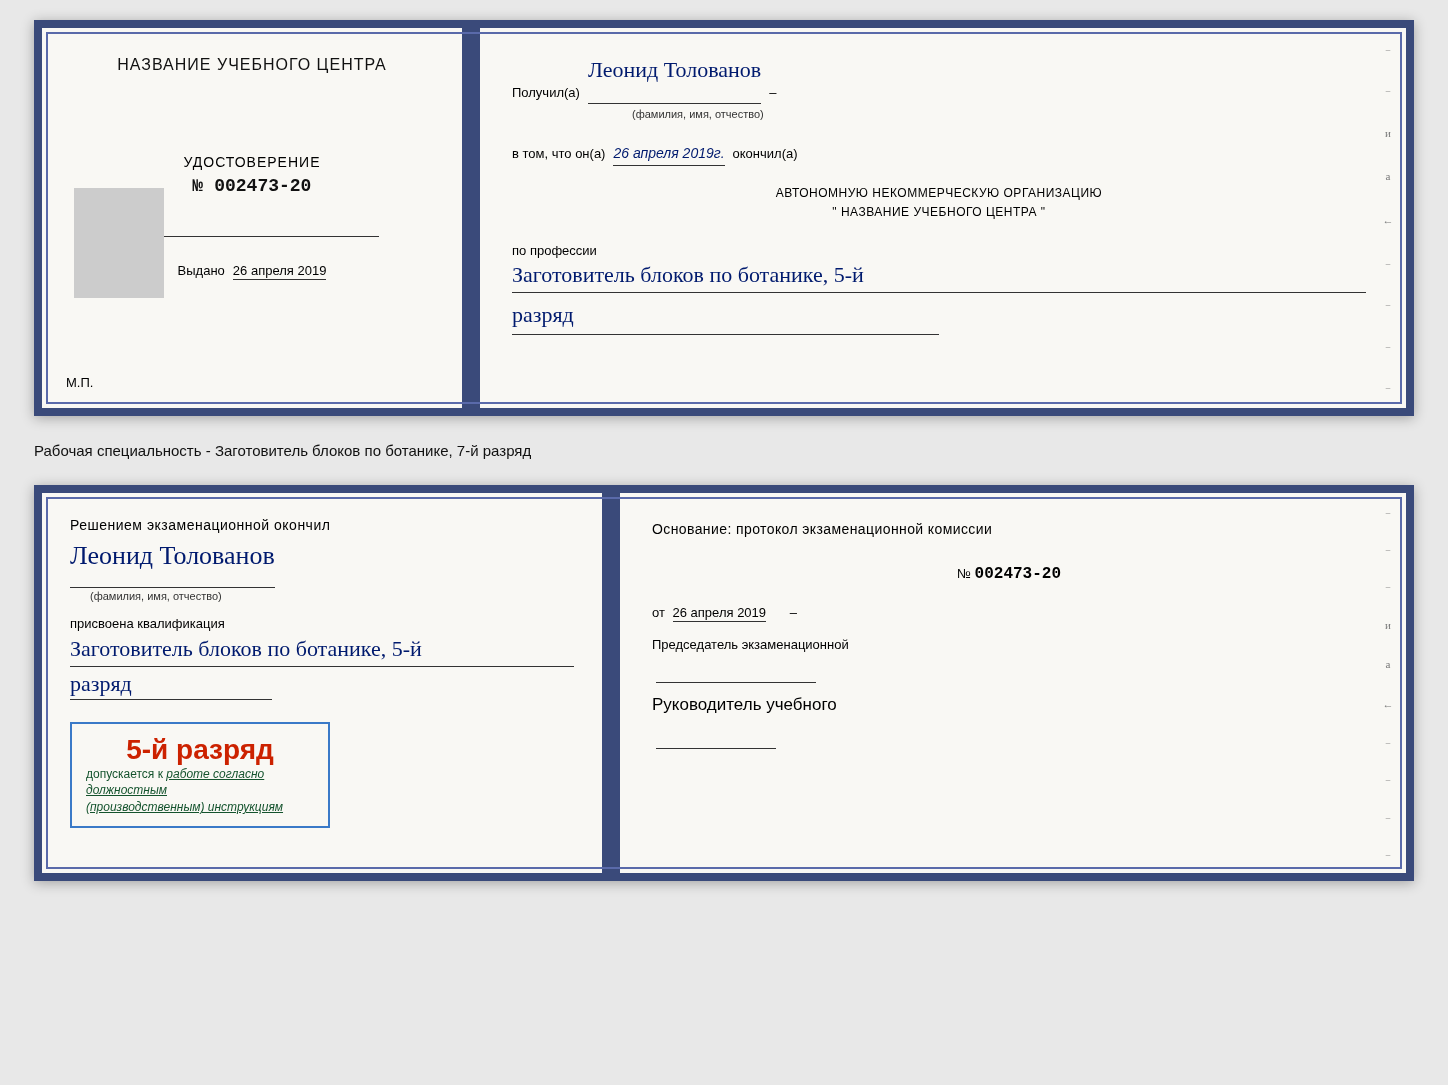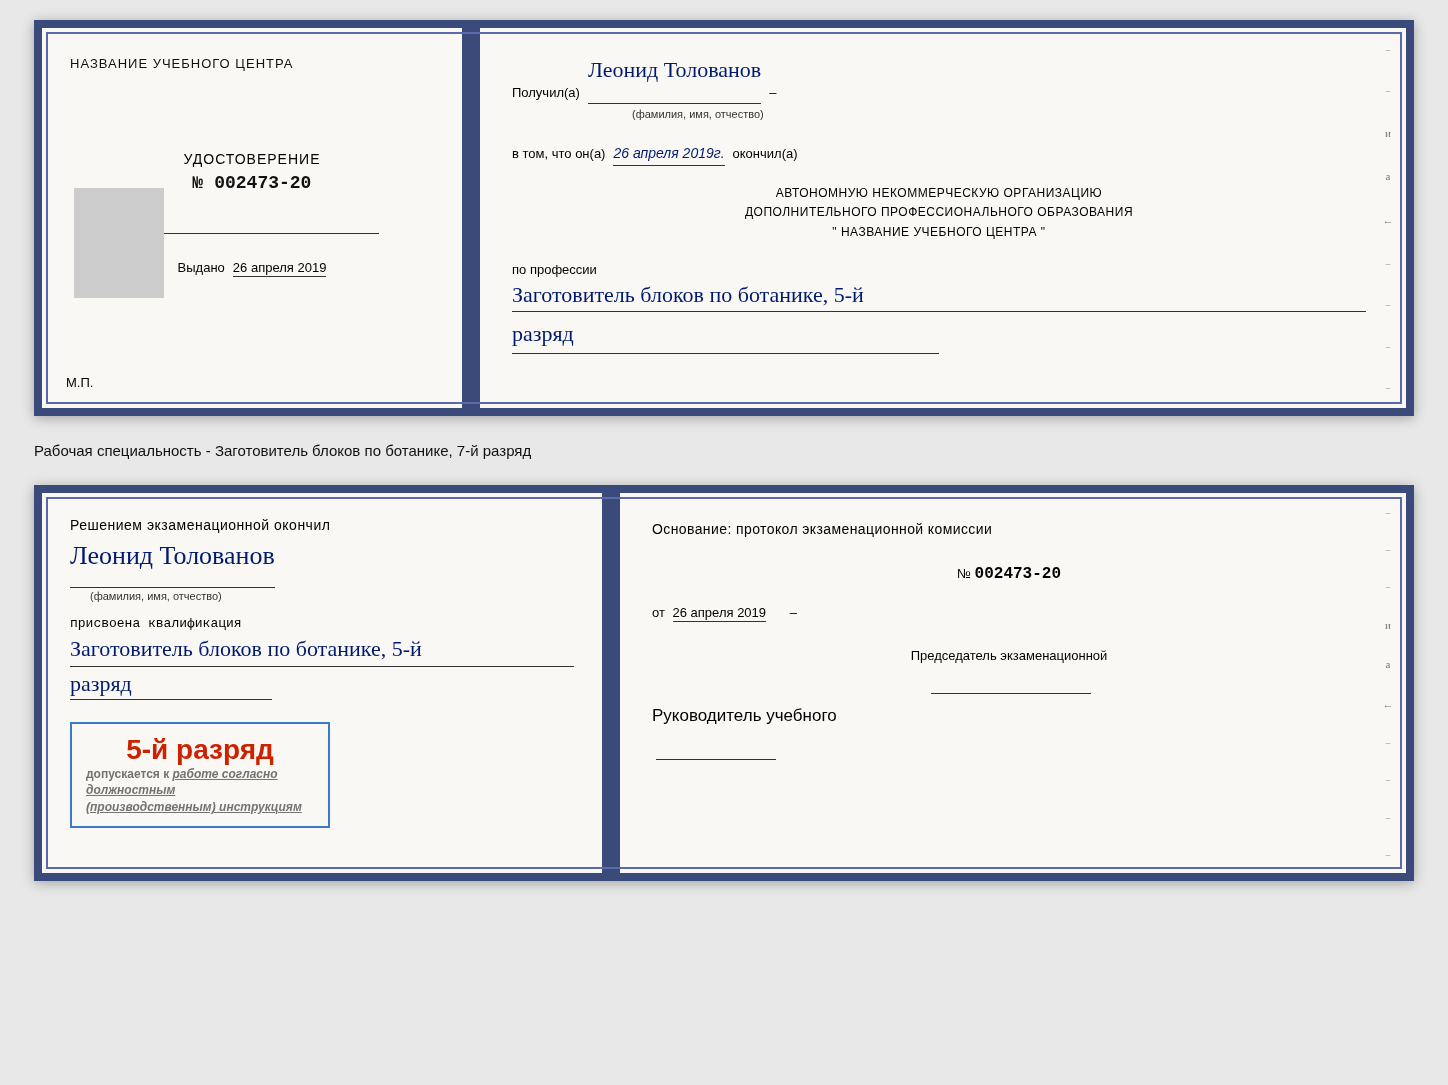--- a/index.html
+++ b/index.html
@@ -50,22 +50,22 @@
       content: '';
       position: absolute;
       top: 4px; left: 4px; right: 4px; bottom: 4px;
       border: 2px solid #5a6aaa;
       pointer-events: none;
       z-index: 1;
     }
 
     
     .heading-center {
-      text-align: left;
-      font-size: 13px;
+      text-align: center;
+      font-size: 16px;
       letter-spacing: 1px;
       text-transform: uppercase;
       color: #111;
       margin-bottom: 14px;
       font-family: Arial, sans-serif;
       font-weight: normal;
     }
 
     .cert-section {
       text-align: center;
@@ -206,23 +206,22 @@
       font-size: 28px;
       font-weight: bold;
       color: #cc2200;
       text-align: center;
       font-family: Arial, sans-serif;
     }
 
     .stamp-text {
       font-size: 12px;
       font-family: Arial, sans-serif;
-      color: #737373;
+      color: #14532d;
       line-height: 1.4;
-      font-weight: bold;
     }
 
     .stamp-text em {
       font-style: italic;
       text-decoration: underline;
     }
 
     .block-uppercase {
       font-family: Arial, sans-serif;
       font-size: 12px;
@@ -293,21 +292,20 @@
       <div class="small-note" style="margin-left:120px; text-align:left;">(фамилия, имя, отчество)</div>
 
       <div style="margin-top:18px; display:flex; align-items:center; gap:8px;">
         <span style="font-size:13px;font-family:Arial,sans-serif;">в том, что он(а)</span>
         <span class="date-handwritten" style="border-bottom:1px solid #333; padding-bottom:1px;">26 апреля 2019г.</span>
         <span style="font-size:13px;font-family:Arial,sans-serif;">окончил(а)</span>
       </div>
 
       <div style="margin-top:18px; text-align:center;">
         <div class="block-uppercase">АВТОНОМНУЮ НЕКОММЕРЧЕСКУЮ ОРГАНИЗАЦИЮ</div>
-        <div class="block-uppercase">ДОПОЛНИТЕЛЬНОГО ПРОФЕССИОНАЛЬНОГО ОБРАЗОВАНИЯ</div>
         <div class="block-uppercase">" НАЗВАНИЕ УЧЕБНОГО ЦЕНТРА "</div>
       </div>
 
       <div style="margin-top:18px;">
         <div style="font-size:13px;font-family:Arial,sans-serif;">по профессии</div>
         <div class="profession-handwritten underline-block">Заготовитель блоков по ботанике, 5-й</div>
       </div>
 
       <div style="margin-top:4px;">
         <div class="rank-handwritten underline-block" style="width:50%;">разряд</div>
@@ -337,21 +335,21 @@
 
     <div style="font-size:14px; font-family:Arial,sans-serif; text-align:justify; margin-bottom:8px; letter-spacing:0.5px;">
       <span>Решением экзаменационной окончил</span>
     </div>
 
     <div style="margin-bottom:2px;">
       <span class="handwritten-name" style="font-size:26px;">Леонид Толованов</span>
     </div>
     <div class="small-note" style="text-align:left; margin-left:20px;">(фамилия, имя, отчество)</div>
 
-    <div style="margin-top:14px; font-size:13px; font-family:Liberation Mono, monospace;">присвоена квалификация</div>
+    <div style="margin-top:14px; font-size:13px; font-family:Liberation Sans, sans-serif;">присвоена квалификация</div>
 
     <div style="margin-top:4px;">
       <div class="profession-handwritten underline-block">Заготовитель блоков по ботанике, 5-й</div>
     </div>
 
     <div style="margin-top:4px;">
       <div class="rank-handwritten underline-block" style="width:40%;">разряд</div>
     </div>
 
     <div style="margin-top:12px;">
@@ -380,21 +378,21 @@
       <div style="margin-top:18px; text-align:center; font-family:Arial,sans-serif;">
         <span>№</span>&nbsp;<span style="font-family:'Courier New',monospace; font-weight:bold; font-size:16px;">002473-20</span>
       </div>
 
       <div style="margin-top:12px; font-family:Arial,sans-serif; font-size:13px;">
         <span>от</span>
         <span style="border-bottom:1px solid #333; padding-bottom:1px; margin-left:4px;">26 апреля 2019</span>
         <span style="margin-left:20px;">–</span>
       </div>
 
-      <div style="margin-top:20px; font-family:Arial,sans-serif; font-size:13px;text-align:center;">
+      <div style="margin-top:9px; font-family:Arial,sans-serif; font-size:13px;">
         <div>Председатель экзаменационной</div>
         <div style="margin-top:8px;">
           <span class="sig-line"></span>
         </div>
       </div>
 
       <div style="font-family:Arial,sans-serif; font-size:17px;">
         <div>Руководитель учебного</div>
         <div style="margin-top:8px;">
           <span class="sig-line-sm"></span>

